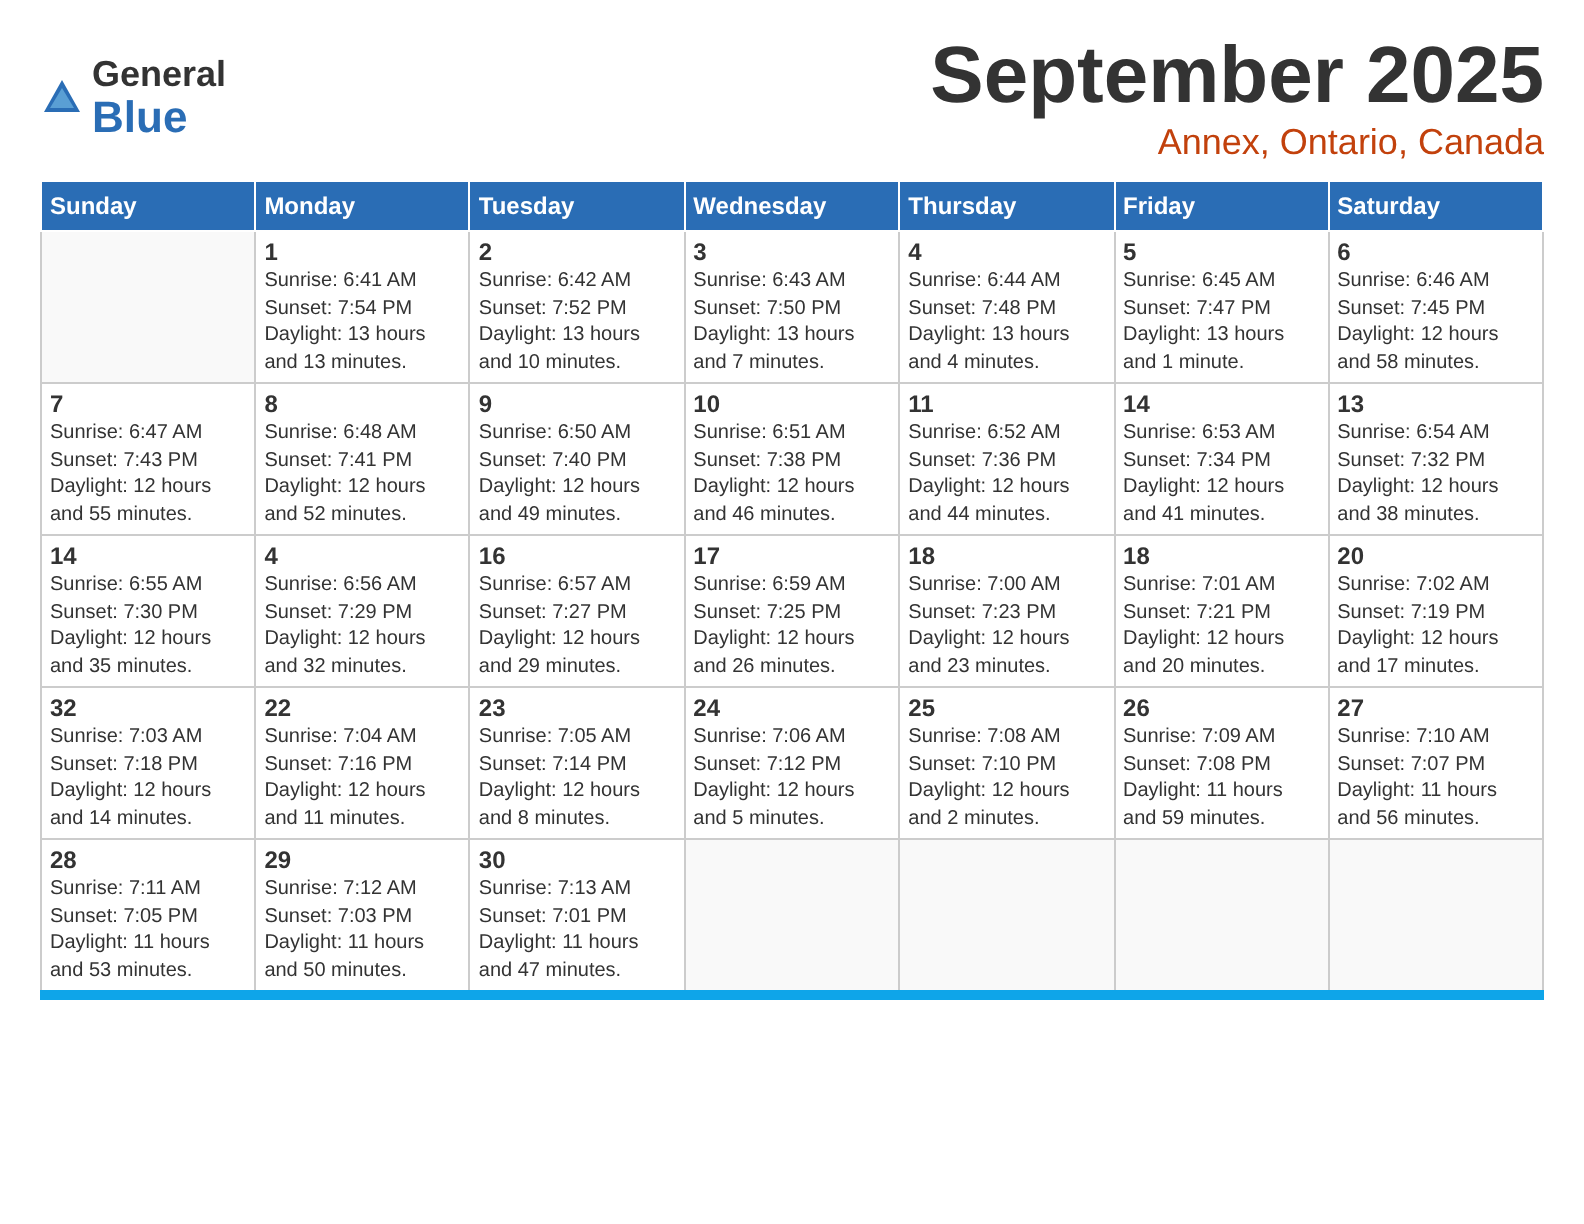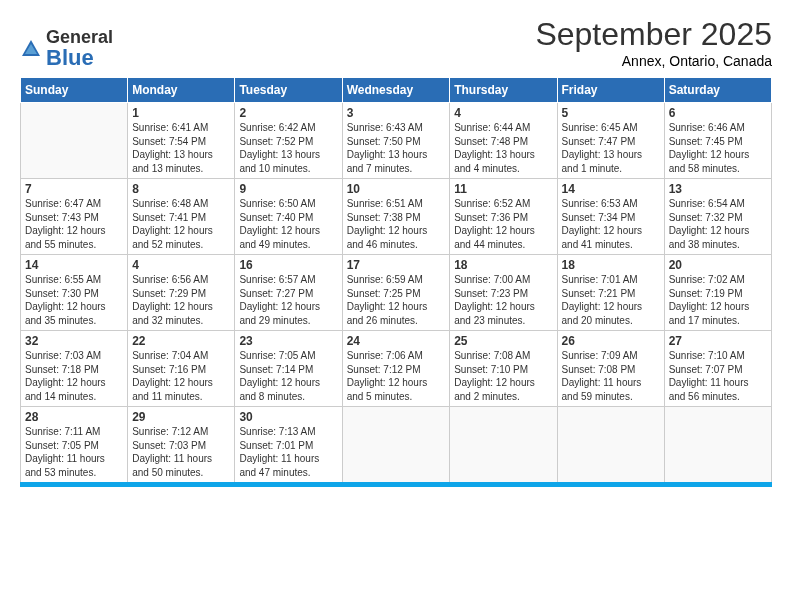--- a/index.html
+++ b/index.html
@@ -12,21 +12,21 @@
     }
     .page {
       width: 792px;
       height: 612px;
       padding: 16px 20px 10px 20px;
       background: #fff;
     }
     .header {
       display: flex;
       justify-content: space-between;
-      align-items: flex-end;
+      align-items: center;
       margin-bottom: 8px;
     }
     .logo {
       display: flex;
       align-items: center;
       gap: 4px;
     }
     .logo-text-general {
       font-size: 18px;
       font-weight: bold;
@@ -40,27 +40,27 @@
       line-height: 1;
     }
     .logo-icon {
       width: 22px;
       height: 22px;
     }
     .title-area {
       text-align: right;
     }
     .month-title {
-      font-size: 32px;
+      font-size: 40px;
       color: #333;
-      font-weight: 400;
+      font-weight: 700;
     }
     .subtitle {
-      font-size: 14px;
-      color: #000000;
+      font-size: 18px;
+      color: #c2410c;
     }
     .calendar {
       width: 100%;
       border-collapse: collapse;
       font-size: 10px;
     }
     .calendar th {
       background: #2a6db5;
       color: #fff;
       padding: 5px 4px;

